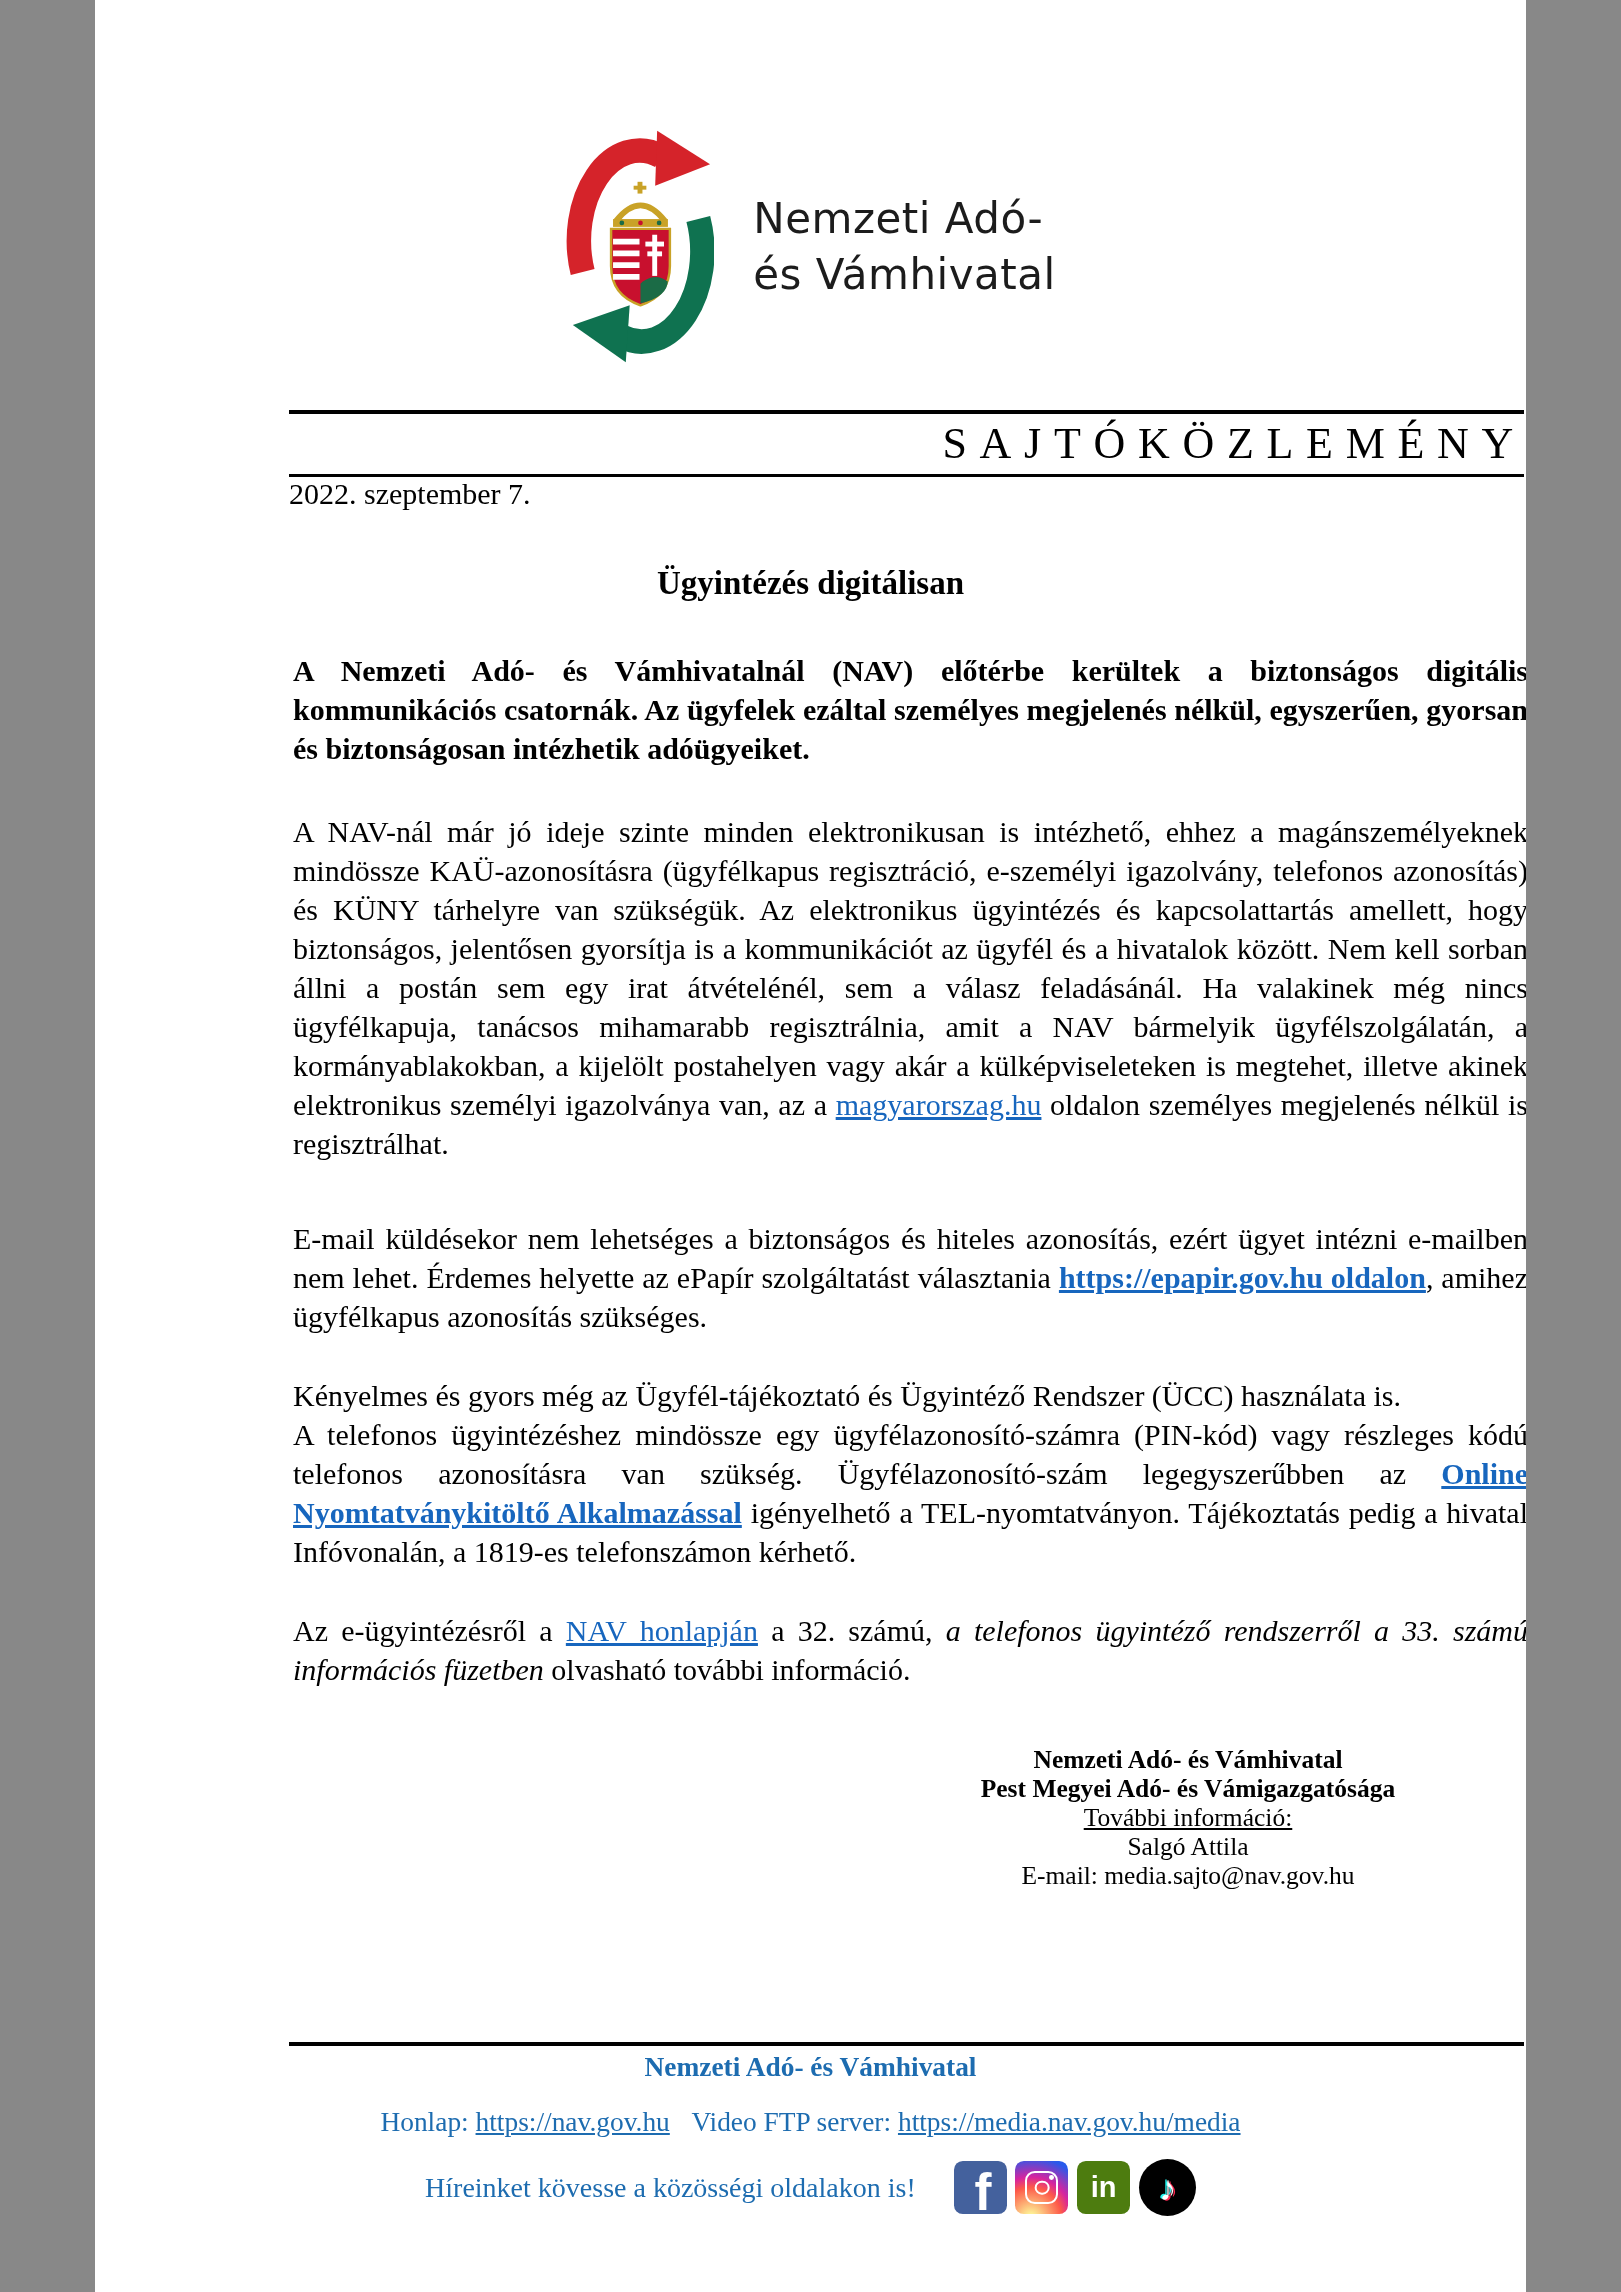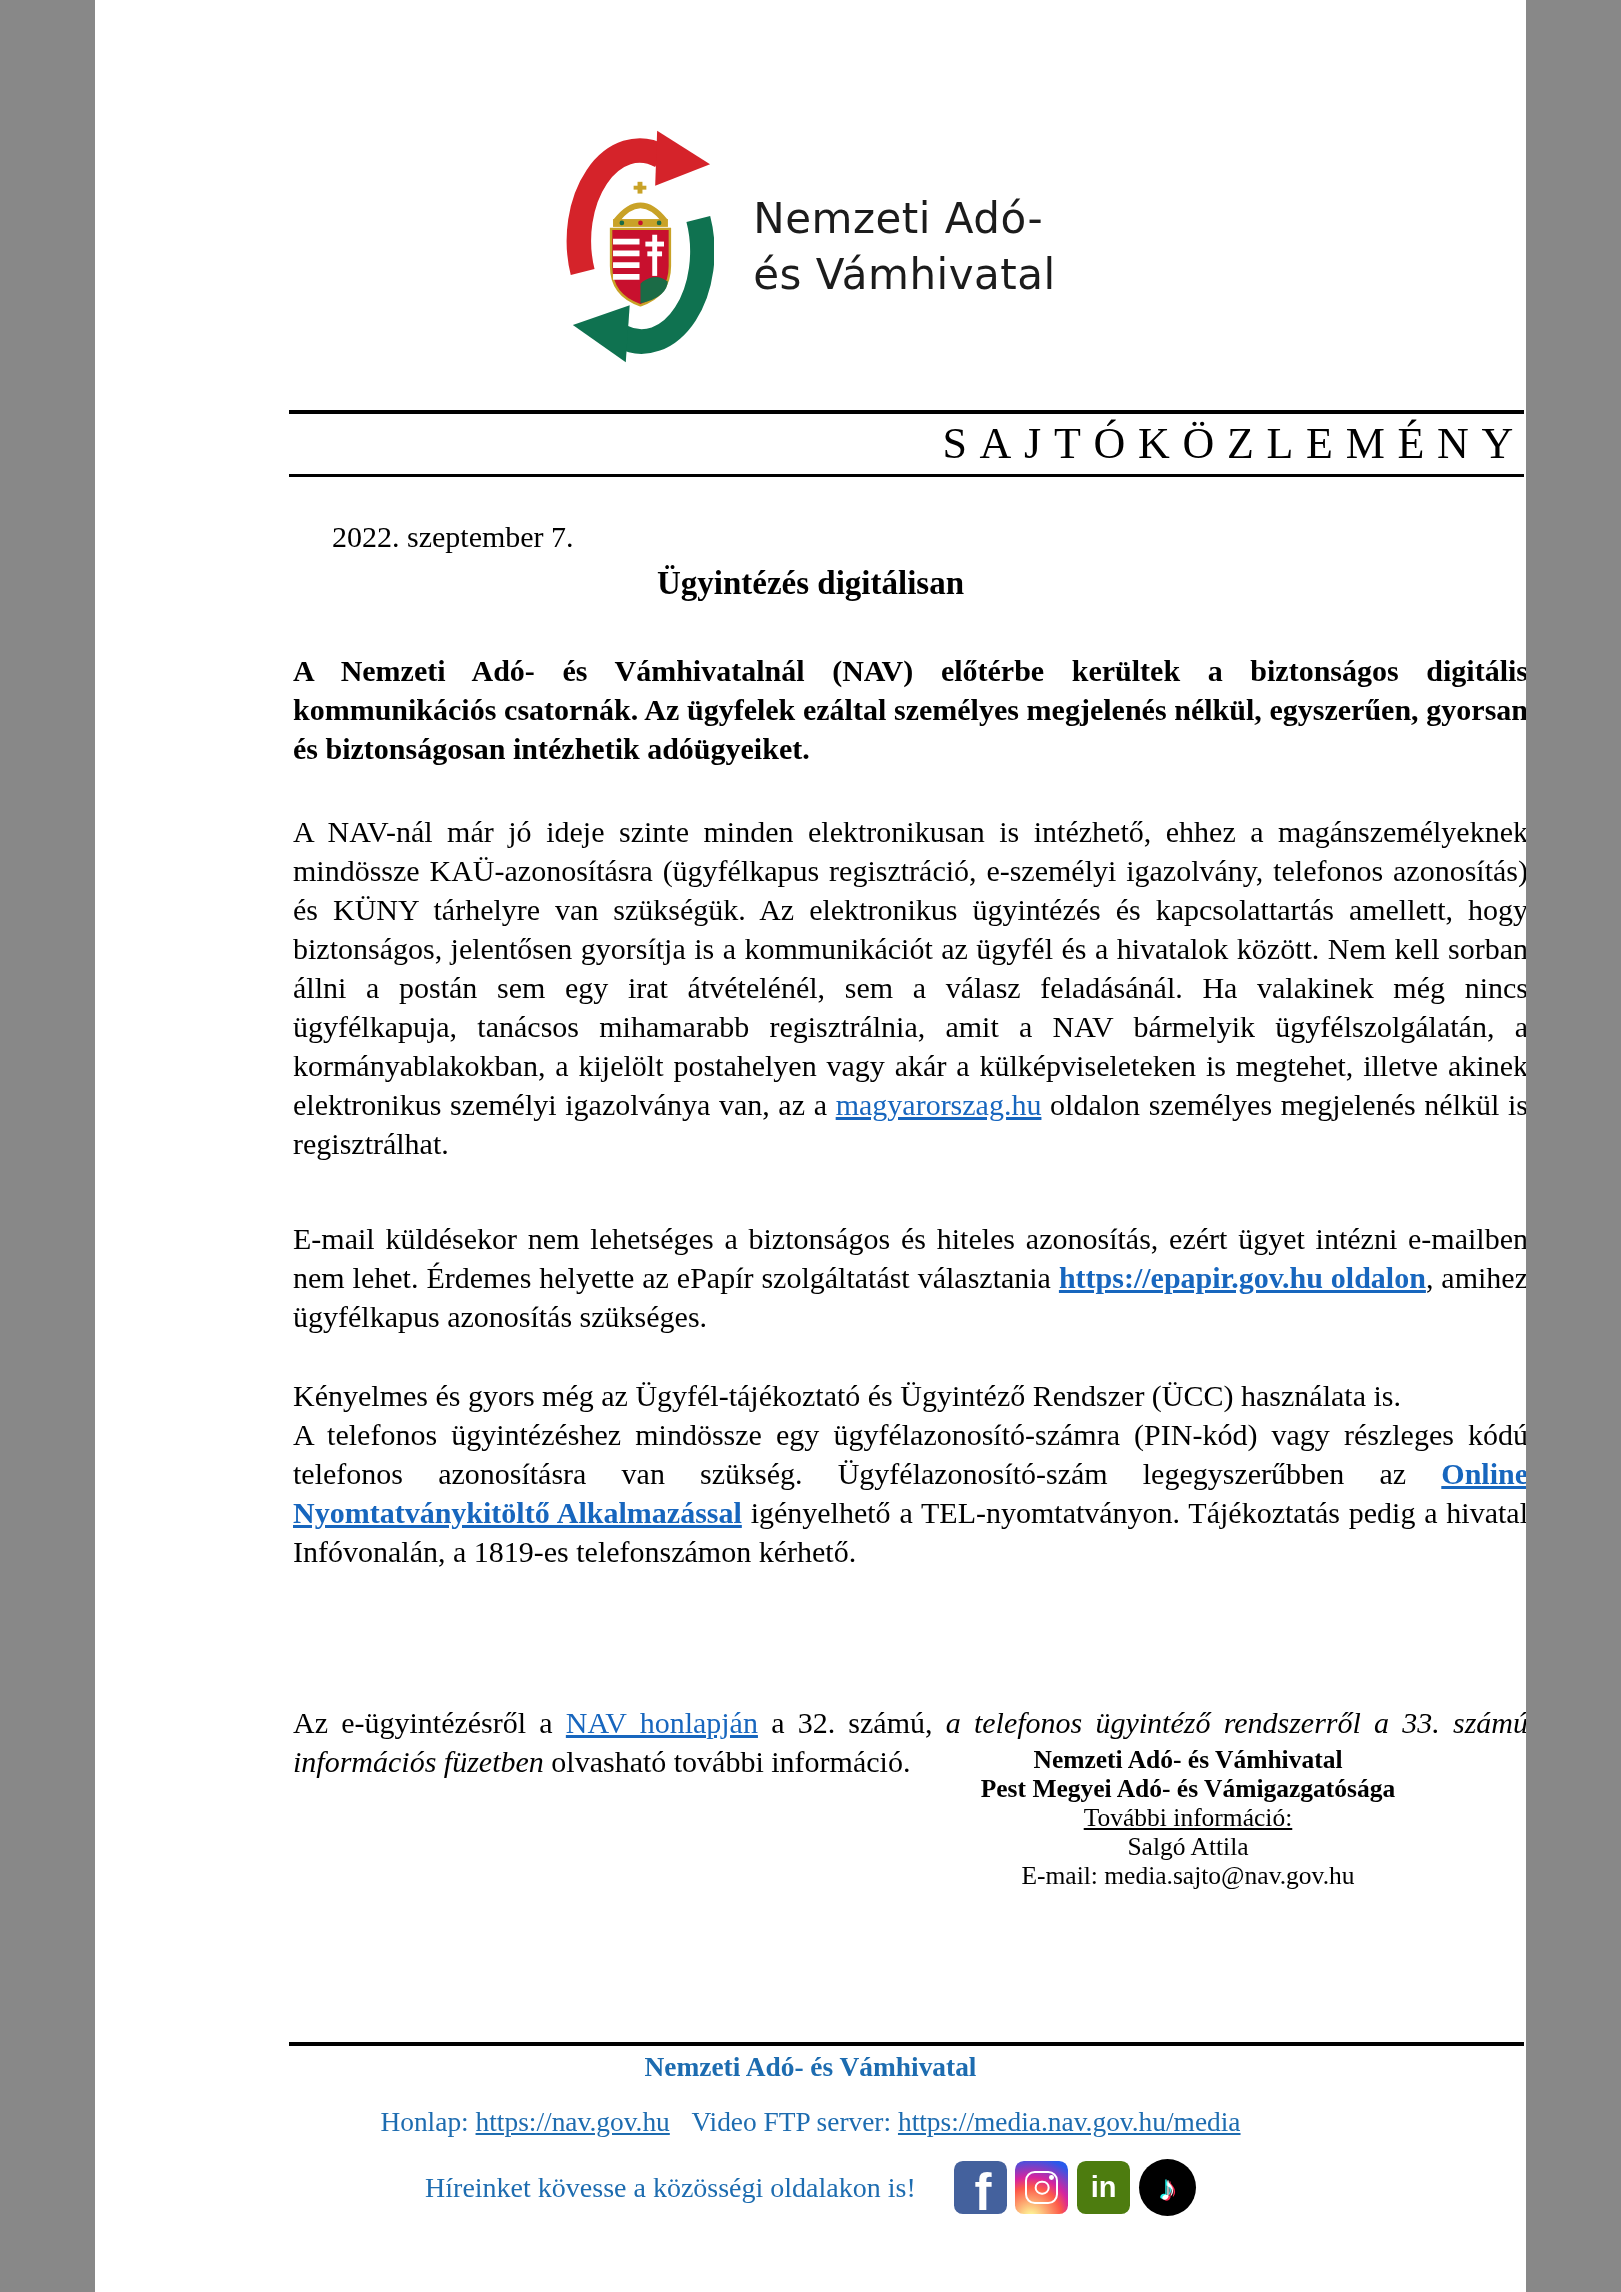--- a/index.html
+++ b/index.html
@@ -23,35 +23,35 @@
     font-size:42px;line-height:56px;color:#1c1c1c;letter-spacing:0.5px;
   }
   
   .rule{position:absolute;left:194px;width:1235px;background:#000;}
   .rule-top{top:410px;height:3.9px;}
   .rule-mid{top:474px;height:2.9px;}
   .banner{
     position:absolute;top:418px;left:0;right:0;text-align:right;
     font-size:44px;letter-spacing:12.7px;color:#000;
   }
-  .date{position:absolute;top:520px;left:194px;font-size:30px;margin-left:43px;}
+  .date{position:absolute;top:477px;left:194px;font-size:30px;}
   .doc-title{
     position:absolute;top:565px;left:0;right:0;margin:0;text-align:center;
     font-size:33px;font-weight:bold;
   }
   
   .body-par{
     position:absolute;left:194px;width:1235px;margin:4px;
     font-size:30px;line-height:39px;text-align:justify;
   }
   .par-0{top:647px;font-weight:bold;}
   .par-1{top:808px;}
   .par-2{top:1215px;}
   .par-3{top:1372px;}
-  .par-4{top:1699px;}
+  .par-4{top:1607px;}
   .seg{white-space:pre-wrap;}
   .seg.link, .seg.boldlink{color:var(--link-blue);text-decoration:underline;cursor:pointer;}
   .seg.boldlink{font-weight:bold;}
   .seg.italic{font-style:italic;}
   
   .signature{
     position:absolute;top:1745px;left:799px;width:588px;
     text-align:center;font-size:25.5px;line-height:29px;
   }
   .sig-line{white-space:nowrap;}

